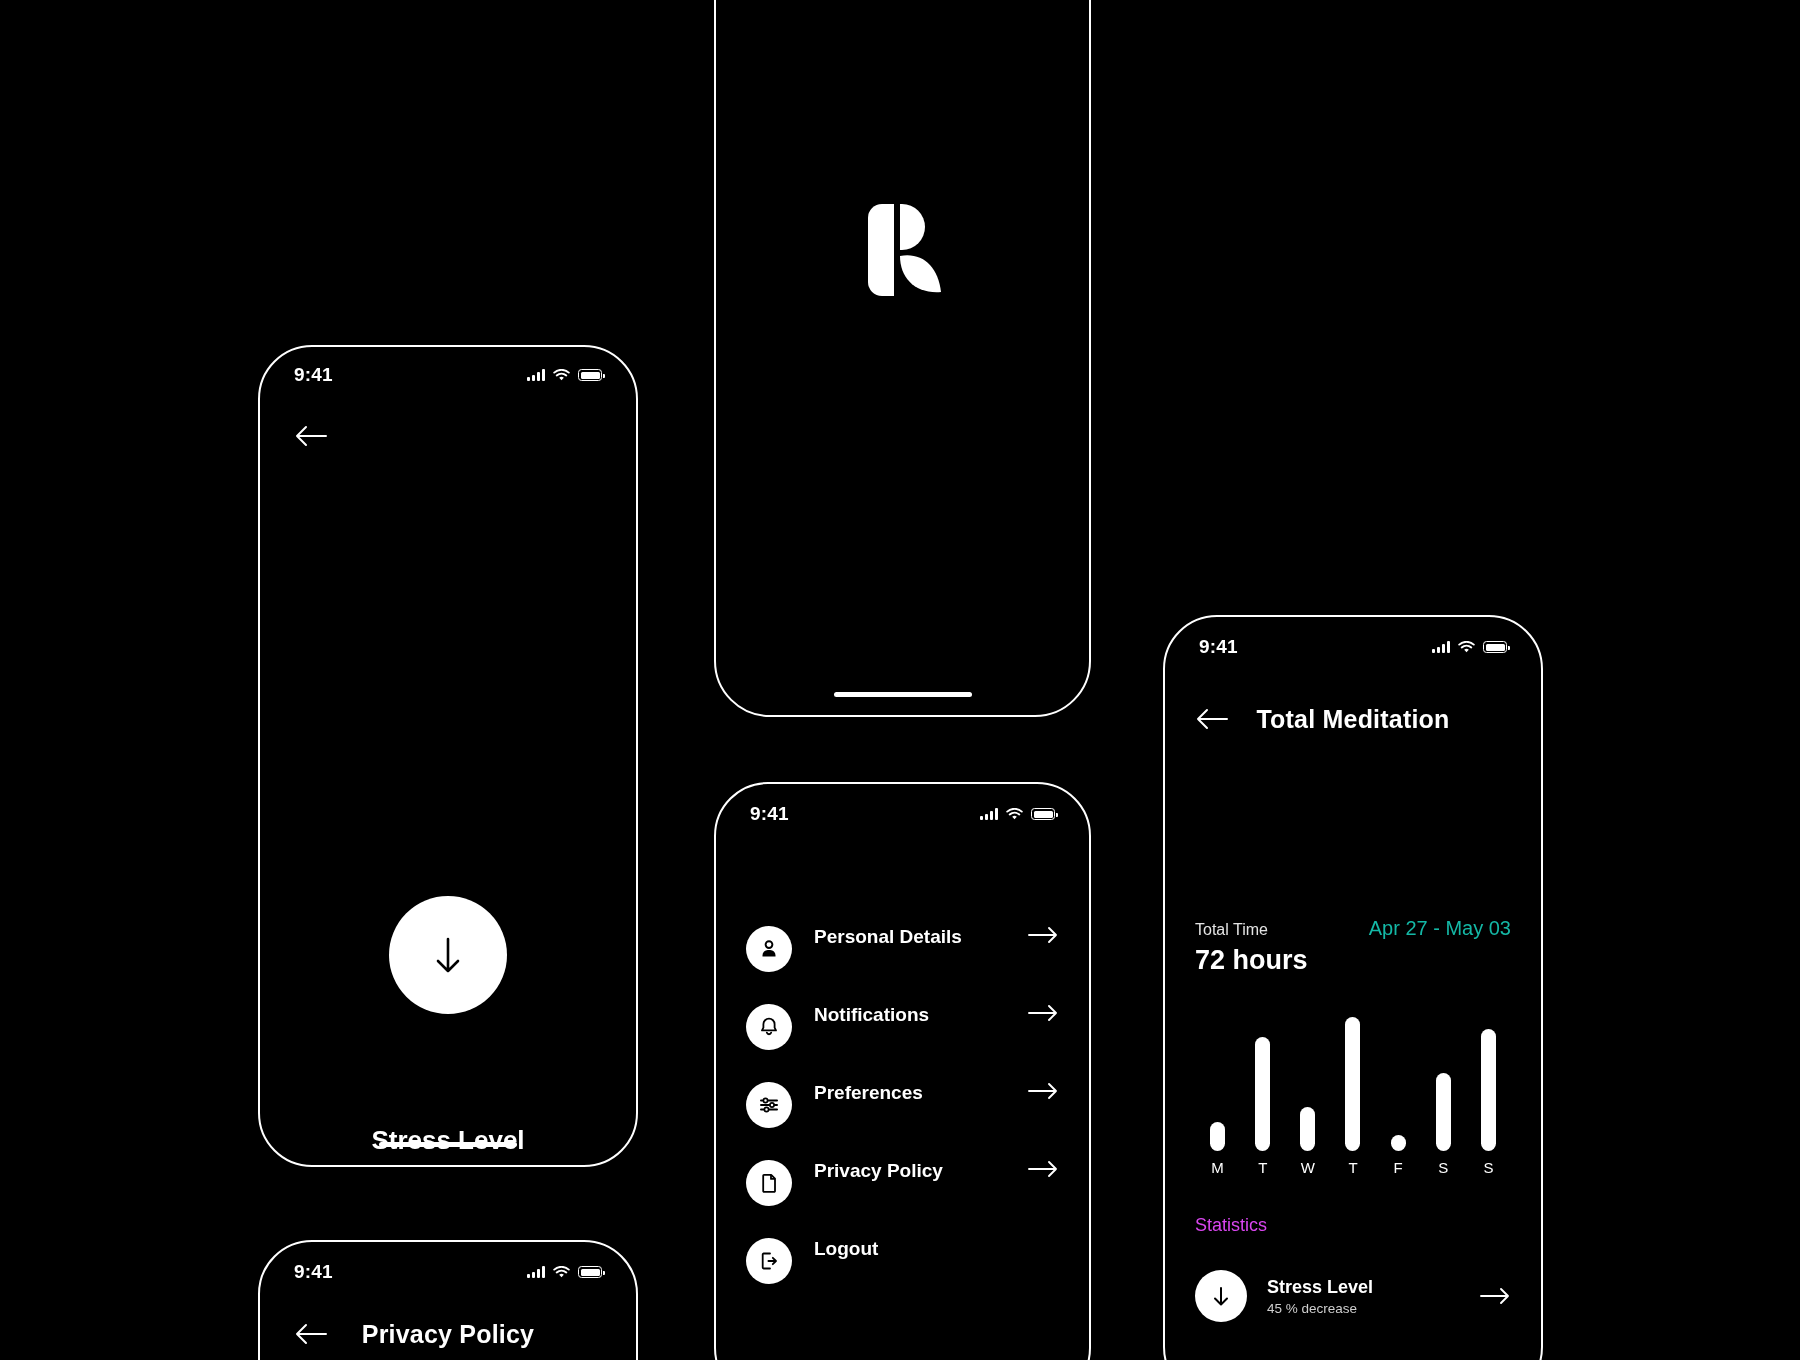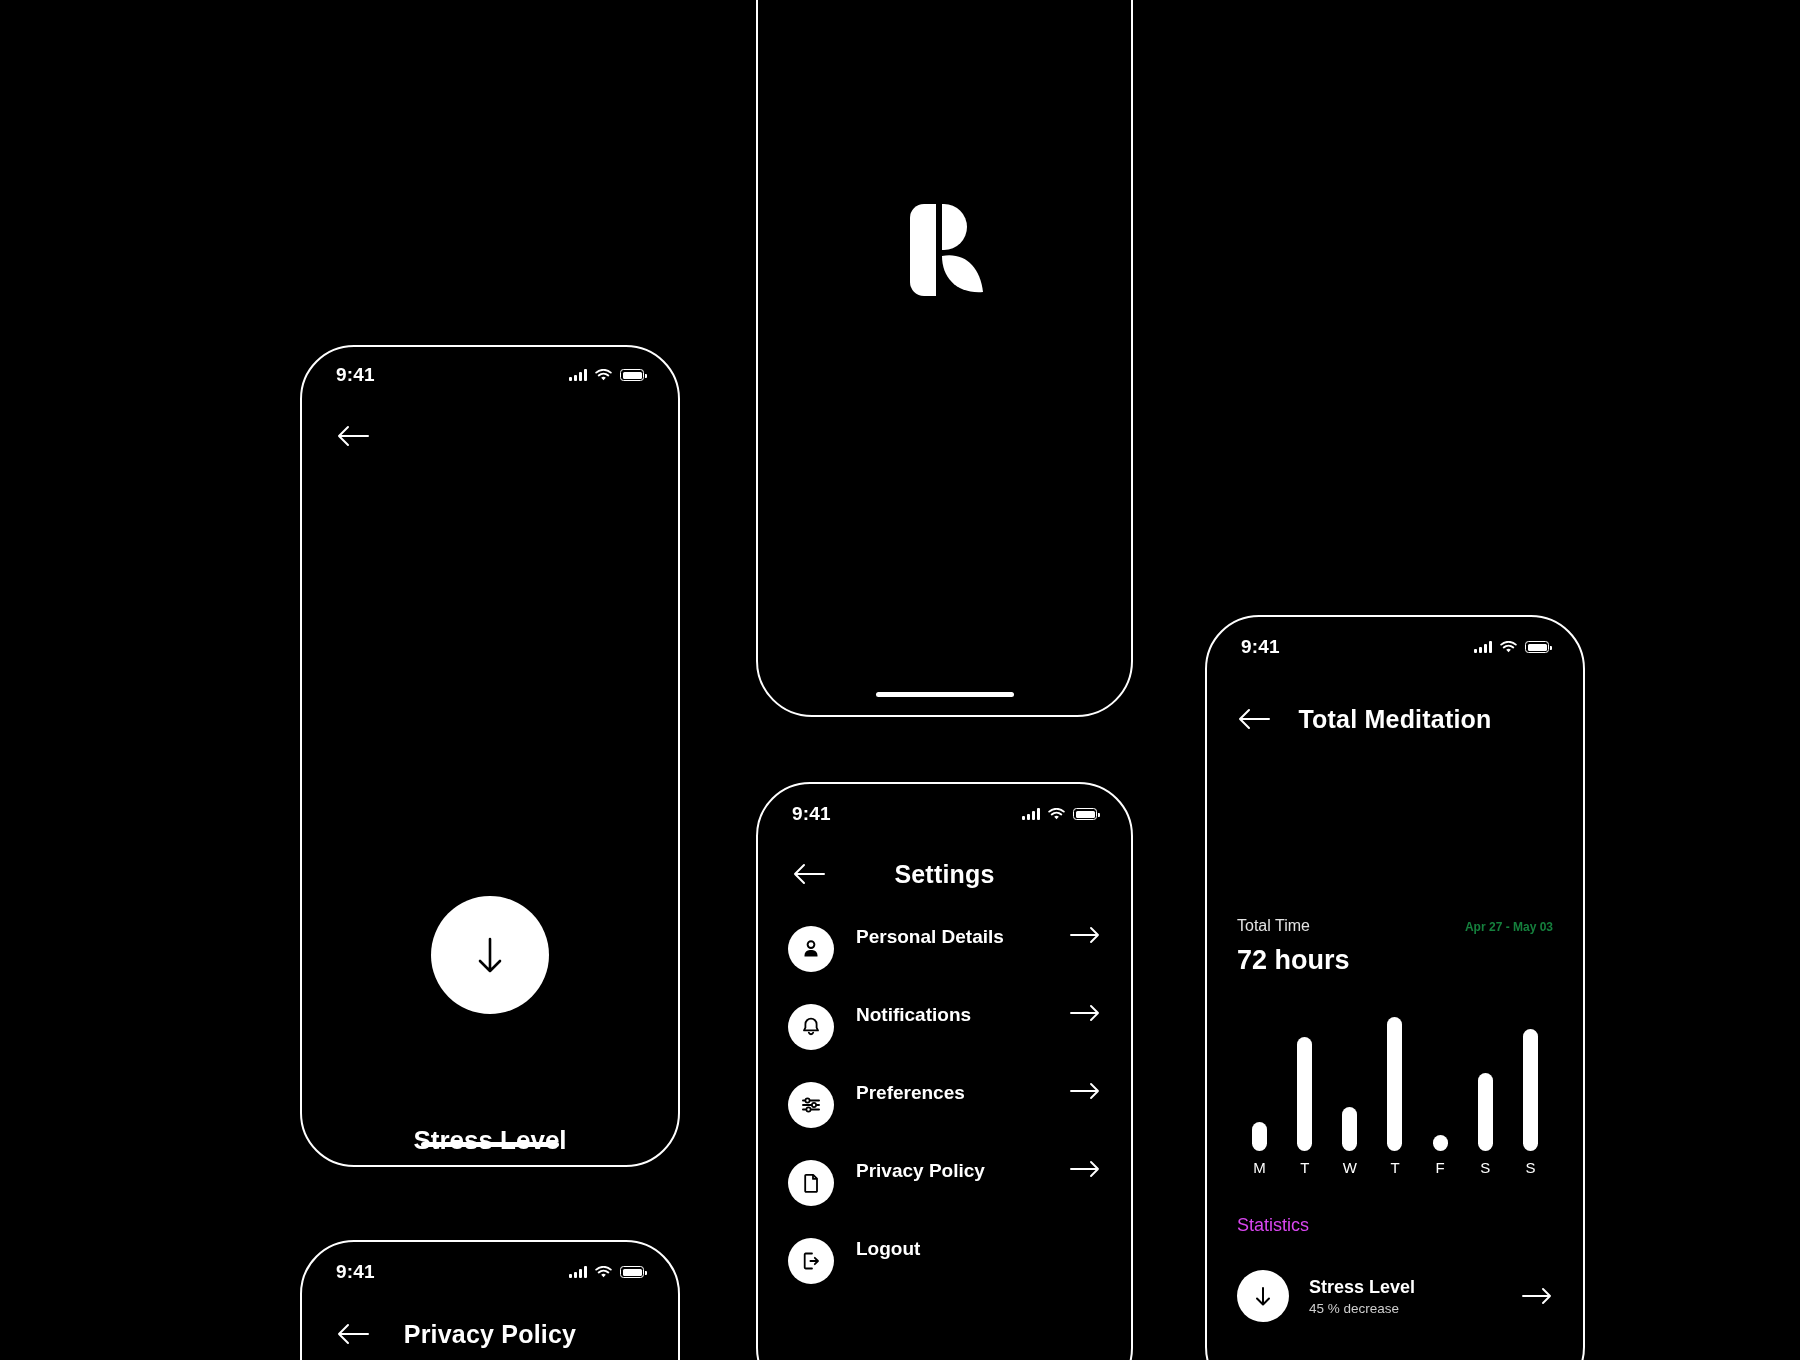--- a/index.html
+++ b/index.html
@@ -2,21 +2,21 @@
 <html><head>
 <meta charset="utf-8">
 <style>
   * { box-sizing: border-box; margin: 0; padding: 0; }
   html, body {
     width: 1800px; height: 1360px;
     background: #000000;
     font-family: "Liberation Sans", sans-serif;
     overflow: hidden;
   }
-  #stage { position: relative; width: 1464px; height: 1360px; background: #000; margin-left: 42px; }
+  #stage { position: relative; width: 1464px; height: 1360px; background: #000; }
 
   
   .phone {
     position: absolute;
     background: #000000;
     border: 2.5px solid #ffffff;
     border-radius: 54px;
     overflow: hidden;
   }
   .screen { position: absolute; inset: 0; overflow: hidden; }
@@ -119,21 +119,21 @@
   .tm-card-ico svg { width: 28px; height: 28px; }
   .tm-card-txt { margin-left: 18px; }
   .tm-hours { color: #ffffff; font-size: 19px; font-weight: 600; margin-bottom: 4px; }
   .tm-sub { color: #d6d6d6; font-size: 13.5px; line-height: 1.35; max-width: 218px; }
 
   .tm-meta {
     position: absolute; left: 30px; right: 30px; top: 300px;
     display: flex; align-items: baseline; justify-content: space-between;
   }
   .tm-meta .l { color: #e4e4e4; font-size: 16px; }
-  .tm-meta .r { color: #15803d; font-size: 12px; font-weight: bold; }
+  .tm-meta .r { color: #14b8a6; font-size: 20px; }
   .tm-big {
     position: absolute; left: 30px; top: 328px;
     color: #ffffff; font-size: 27px; font-weight: 700;
   }
 
   .chart {
     position: absolute; left: 30px; right: 30px; top: 388px; height: 180px;
   }
   .bars { position: absolute; left: 0; right: 0; bottom: 34px; height: 146px; display: flex; }
   .barcol { flex: 1; position: relative; display: flex; justify-content: center; }
@@ -245,29 +245,20 @@
             <path d="M8.5 11.3 6.2 8.8a3.4 3.4 0 0 1 4.6 0z" fill="#fff"></path>
             <path d="M1.2 3.6a11 11 0 0 1 14.6 0" stroke="#fff" stroke-width="1.9" fill="none" stroke-linecap="round"></path>
             <path d="M3.7 6.5a7.4 7.4 0 0 1 9.6 0" stroke="#fff" stroke-width="1.9" fill="none" stroke-linecap="round"></path>
           </svg>
           <span class="batt">
               <span></span>
             </span>
         </div>
       </div>
 
-      <div class="nav">
-        <div class="back">
-          <svg viewBox="0 0 34 24">
-            <path d="M32 12H3M12 3 3 12l9 9" stroke="#fff" stroke-width="2" fill="none" stroke-linecap="round" stroke-linejoin="round"></path>
-          </svg>
-        </div>
-        <div class="nav-title">Settings</div>
-        <div class="back"></div>
-      </div>
 
       <div class="set-list">
 
         <div class="set-row">
           <span class="set-ico">
             <svg viewBox="0 0 24 24">
               <circle cx="12" cy="7.6" r="3.4" stroke="#000" stroke-width="1.9" fill="none"></circle>
               <path d="M5.5 19.5v-1.2A5.3 5.3 0 0 1 10.8 13h2.4a5.3 5.3 0 0 1 5.3 5.3v1.2z" fill="#000"></path>
             </svg>
           </span>

